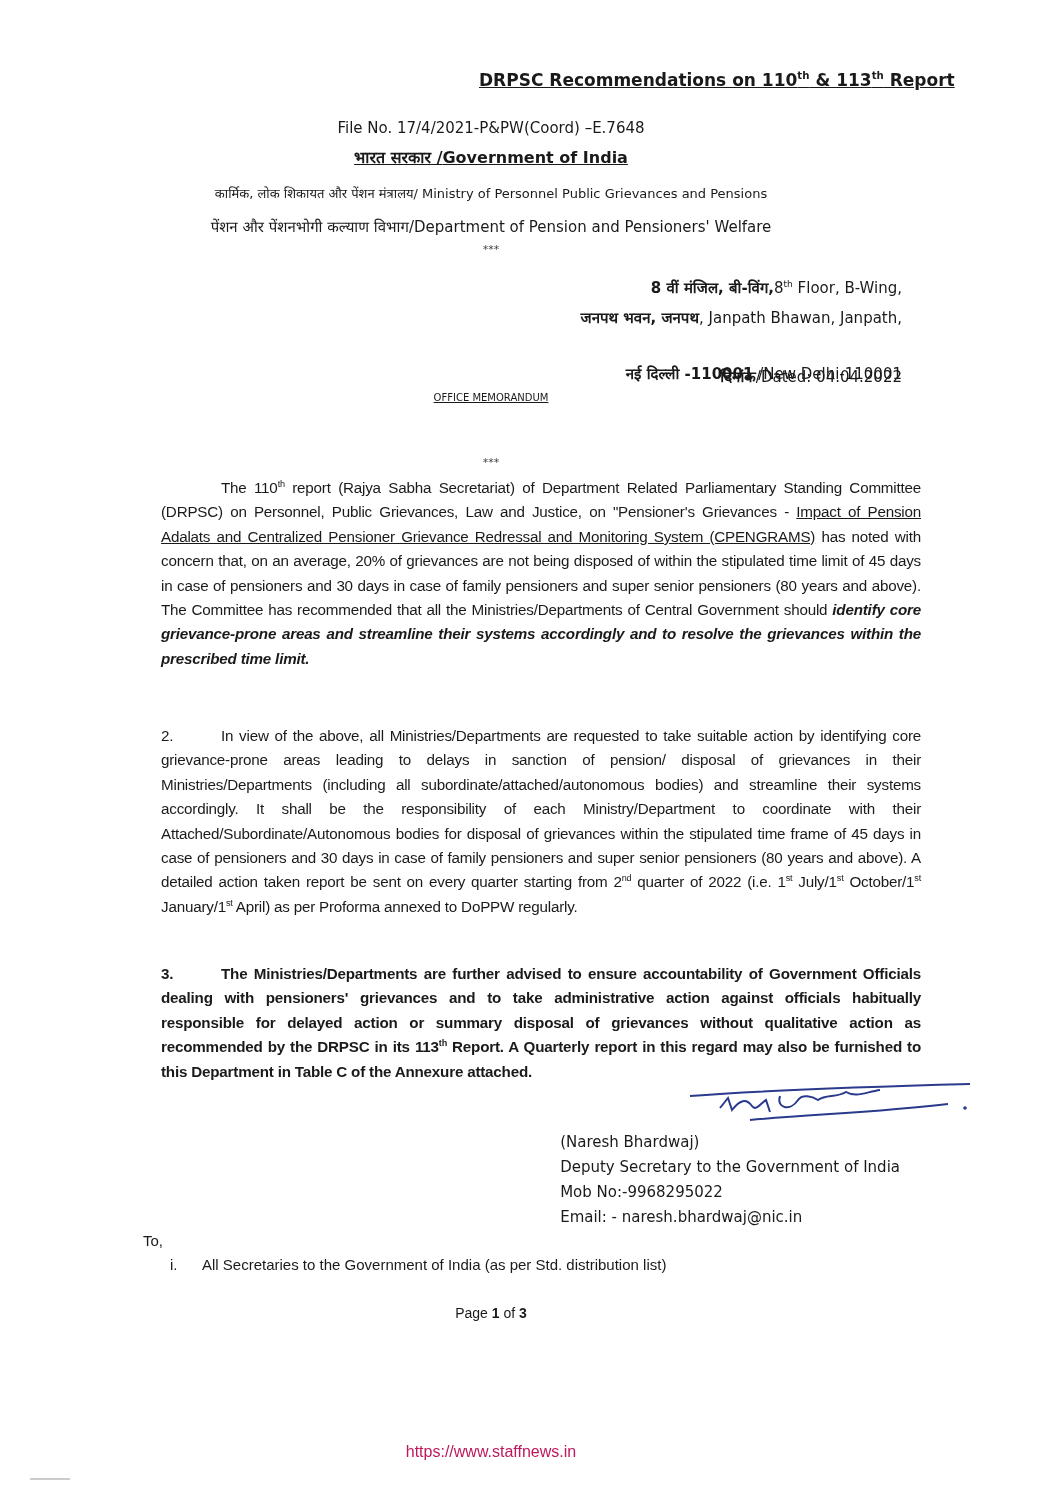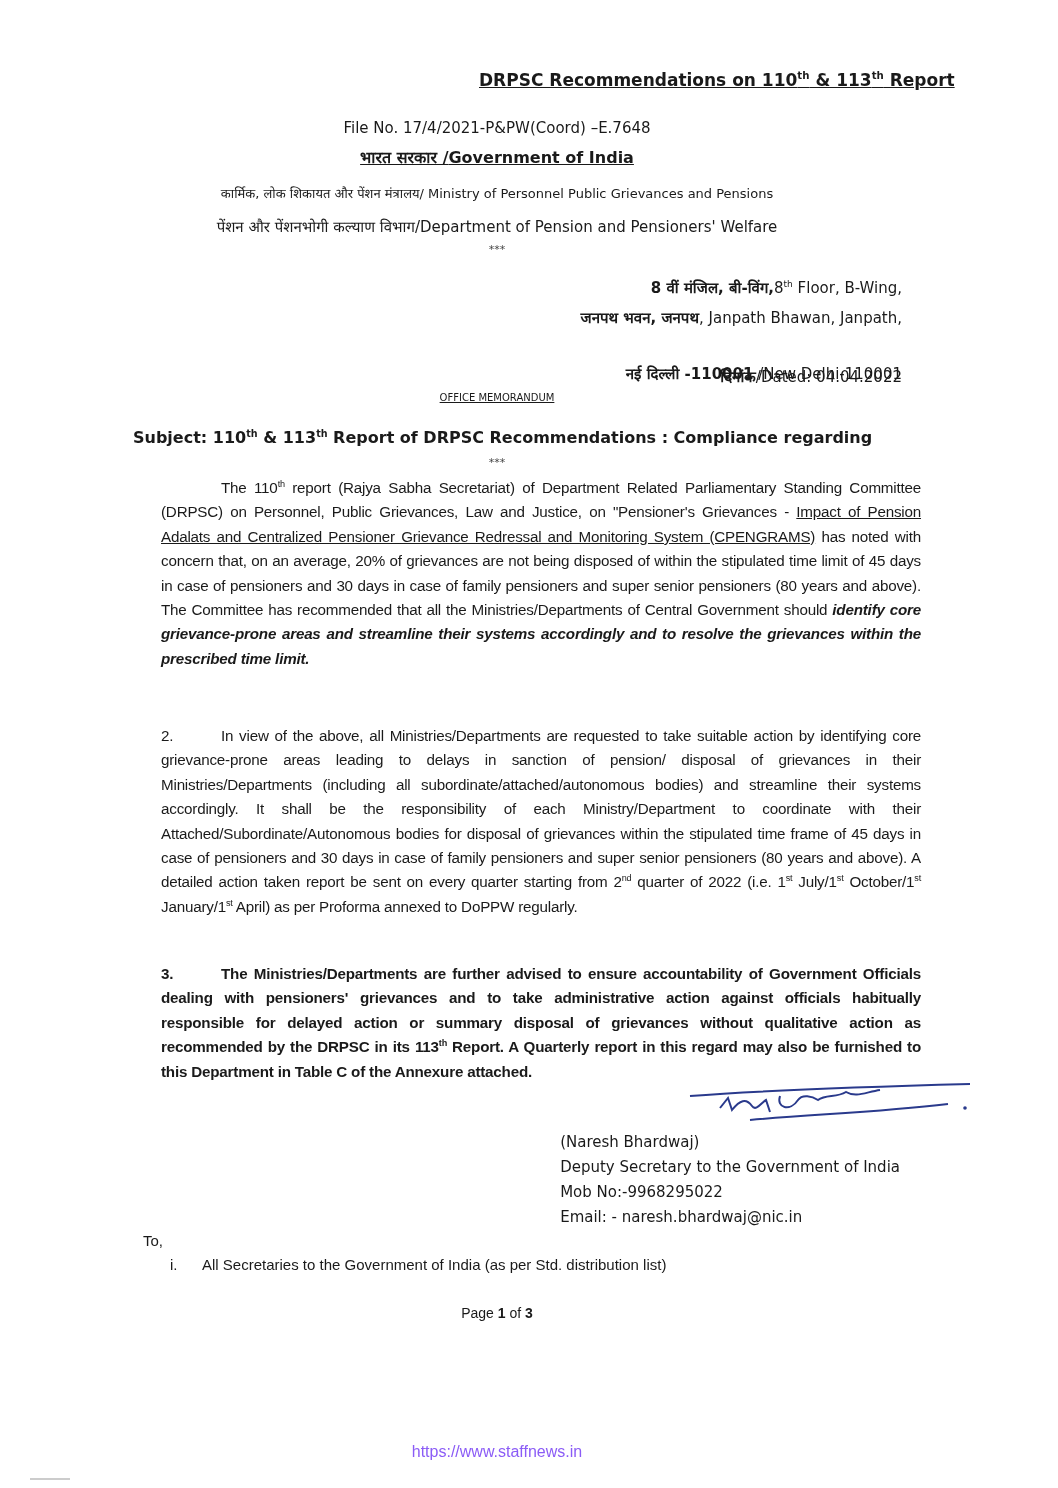--- a/index.html
+++ b/index.html
@@ -9,21 +9,21 @@
     color: #1a1a1a;
   }
   .page { position: absolute; left: 0; top: 0; width: 1058px; height: 1488px; }
   .abs { position: absolute; }
   .title {
     left: 440px; top: 70px; font-weight: bold; font-size: 17px; text-decoration: underline;
     white-space: nowrap;
     margin-left: 39px;
   }
   sup { font-size: 0.6em; vertical-align: super; line-height: 0; }
-  .center { left: 6px; width: 982px; text-align: center; white-space: nowrap; }
+  .center { left: 0; width: 982px; text-align: center; white-space: nowrap; }
   .fileno { top: 119px; font-size: 15px; }
   .govt { top: 146px; font-size: 16px; font-weight: bold; text-decoration: underline; }
   .ministry { top: 184px; font-size: 13px; }
   .dept { top: 216px; font-size: 15px; }
   .stars1 { top: 243px; font-size: 11px; color: #444; }
   .addr { right: 156px; text-align: right; font-size: 15px; white-space: nowrap; }
   .addr b { font-weight: bold; }
   .a1 { top: 277px; }
   .a2 { top: 307px; text-align: center; }
   .a3 { top: 336px; margin-top: 27px; }
@@ -44,21 +44,21 @@
   .ul { text-decoration: underline; }
   .emph { font-weight: bold; font-style: italic; }
   .sign-area { left: 680px; top: 1078px; width: 300px; height: 40px; }
   .sigblock { right: 158px; text-align: left; font-size: 15px; line-height: 25px; white-space: nowrap; }
   .s1 { top: 1130px; }
   .to { left: 143px; top: 1232px; font-size: 15px; font-family: "Liberation Sans", sans-serif; }
   .recipient { left: 170px; top: 1256px; font-size: 15px; font-family: "Liberation Sans", sans-serif; white-space: nowrap; }
   .recipient .roman { display: inline-block; width: 32px; }
   .pageno { top: 1305px; font-size: 14px; font-family: "Liberation Sans", sans-serif; }
   .pageno b { font-weight: bold; }
-  .footer { top: 1443px; font-size: 16px; font-family: "Liberation Sans", sans-serif; color: #8b5cf6; }
+  .footer { top: 1443px; font-size: 16px; font-family: "Liberation Sans", sans-serif; color: #be185d; }
   .scanline { left: 30px; top: 1478px; width: 40px; height: 2px; background: #ccc; }
 </style>
 </head>
 <body>
 
 <div class="page">
 
   <div class="abs title"><span>DRPSC   Recommendations on 110</span><sup>th</sup><span>  &amp; 113</span><sup>th</sup><span> Report</span></div>
 
   <div class="abs center fileno">File No. 17/4/2021-P&amp;PW(Coord) –E.7648</div>
@@ -67,21 +67,20 @@
   <div class="abs center dept">पेंशन और पेंशनभोगी कल्याण विभाग/Department of Pension and Pensioners' Welfare</div>
   <div class="abs center stars1">***</div>
 
   <div class="abs addr a1"><b>8 वीं मंजिल, बी-विंग,</b><span>8</span><sup>th</sup><span> Floor, B-Wing,</span></div>
   <div class="abs addr a2"><b>जनपथ भवन, जनपथ</b><span>, Janpath Bhawan, Janpath,</span></div>
   <div class="abs addr a3"><b>नई दिल्ली -110001</b><span> /New Delhi-110001</span></div>
   <div class="abs addr a4"><b>दिनांक</b><span>/Dated: 04.04.2022</span></div>
 
   <div class="abs center om">OFFICE MEMORANDUM</div>
 
-  <div class="abs subject"><span>Subject: 110</span><sup>th</sup><span> &amp; 113</span><sup>th</sup><span> Report of DRPSC Recommendations : Compliance regarding</span></div>
   <div class="abs center stars2">***</div>
 
   <div class="abs para p1"><span class="indent"></span><span>The 110</span><sup>th</sup><span> report (Rajya Sabha Secretariat) of Department Related Parliamentary Standing Committee (DRPSC) on Personnel, Public Grievances, Law and Justice, on "Pensioner's Grievances - </span><span class="ul">Impact of Pension Adalats and Centralized Pensioner Grievance Redressal and Monitoring System (CPENGRAMS)</span><span> has noted with concern that, on an average, 20% of grievances are not being disposed of within the stipulated time limit of 45 days in case of pensioners and 30 days in case of family pensioners and super senior pensioners (80 years and above). The Committee has recommended that all the Ministries/Departments of Central Government should </span><span class="emph">identify core grievance-prone areas and streamline their systems accordingly and to resolve the grievances within the prescribed time limit.</span></div>
 
   <div class="abs para p2"><span class="num">2.</span><span>In view of the above, all Ministries/Departments are requested to take suitable action by identifying core grievance-prone areas leading to delays in sanction of pension/ disposal of grievances in their Ministries/Departments (including all subordinate/attached/autonomous bodies) and streamline their systems accordingly. It shall be the responsibility of each Ministry/Department to coordinate with their Attached/Subordinate/Autonomous bodies for disposal of grievances within the stipulated time frame of 45 days in case of pensioners and 30 days in case of family pensioners and super senior pensioners (80 years and above).  A detailed action taken report be sent on every quarter starting from 2</span><sup>nd</sup><span> quarter of 2022 (i.e. 1</span><sup>st</sup><span> July/1</span><sup>st</sup><span> October/1</span><sup>st</sup><span> January/1</span><sup>st</sup><span> April) as per Proforma annexed to DoPPW regularly.</span></div>
 
   <div class="abs para p3"><span class="num">3.</span><span>The Ministries/Departments are further advised to ensure accountability of Government Officials dealing with pensioners' grievances and to take administrative action against officials habitually responsible for delayed action or summary disposal of grievances without qualitative action as recommended by the DRPSC in its 113</span><sup>th</sup><span> Report.  A Quarterly report in this regard may also be furnished to this Department in Table C of the Annexure attached.</span></div>
 
   <div class="abs sign-area">
     <svg width="300" height="48" viewBox="0 0 300 48">

